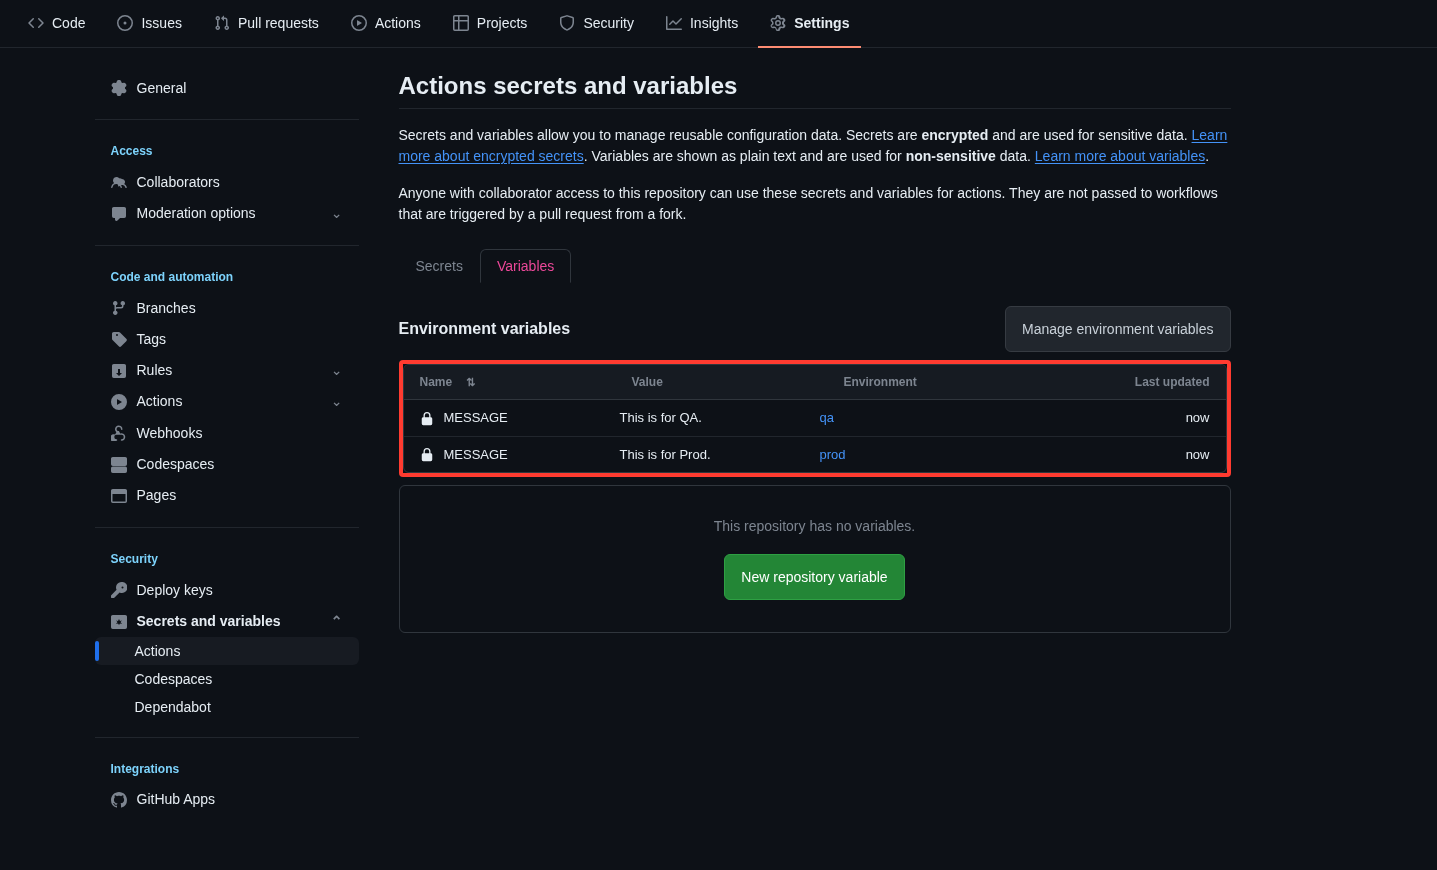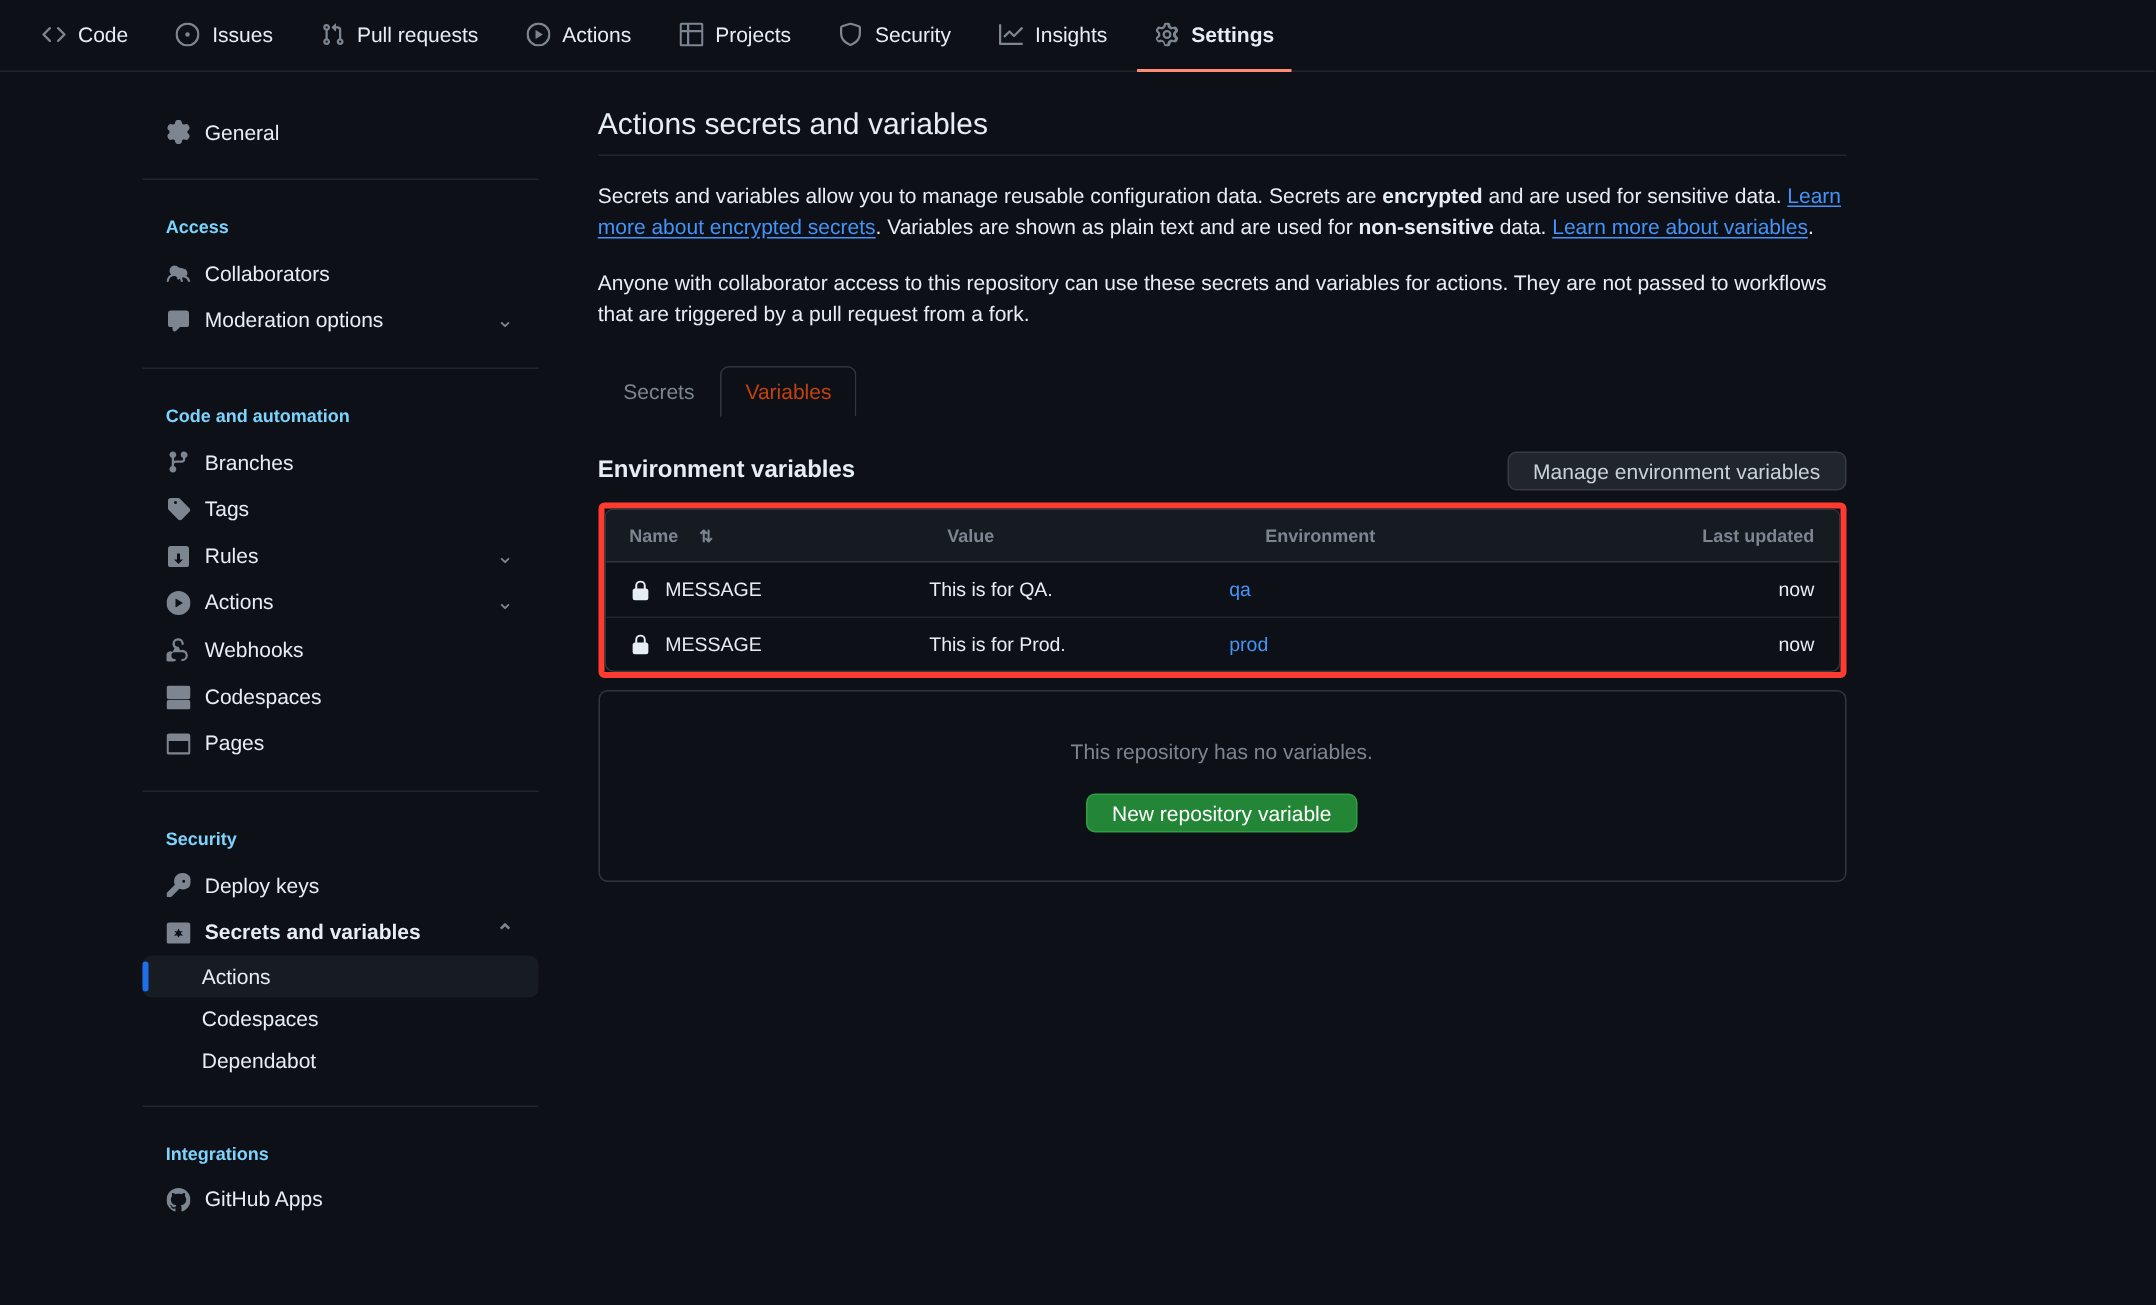--- a/index.html
+++ b/index.html
@@ -91,22 +91,22 @@
   width: 4px;
   background: #1f6feb;
   border-radius: 2px;
 }
 .main {
   flex: 1;
   padding: 0 24px;
   max-width: 880px;
 }
 .page-title {
-  font-size: 20px;
-  font-weight: 400;
+  font-size: 24px;
+  font-weight: 700;
   padding-bottom: 8px;
   border-bottom: 1px solid #21262d;
   margin-bottom: 16px;
 }
 .desc {
   color: #e6edf3;
   line-height: 1.5;
   margin-bottom: 16px;
 }
 .desc a { color: #4493f8; }
@@ -121,39 +121,39 @@
   border: 1px solid transparent;
   border-top-left-radius: 6px;
   border-top-right-radius: 6px;
   cursor: pointer;
   color: #7d8590;
   margin-bottom: -1px;
 }
 .tab.active {
   border-color: #30363d;
   border-bottom-color: #0d1117;
-  color: #c2410c;
+  color: #ec4899;
   background: #0d1117;
 }
 .section-header {
   display: flex;
   justify-content: space-between;
   align-items: center;
   margin-top: 24px;
   margin-bottom: 8px;
 }
 .section-title {
   font-size: 16px;
   font-weight: 600;
 }
 .btn {
   background: #21262d;
   border: 1px solid #363b42;
   color: #c9d1d9;
-  padding: 4px 16px;
+  padding: 14px 16px;
   border-radius: 6px;
   cursor: pointer;
   font-size: 14px;
   font-weight: 500;
 }
 .btn-primary {
   background: #238636;
   border-color: #2ea043;
   color: #fff;
   font-weight: 500;

